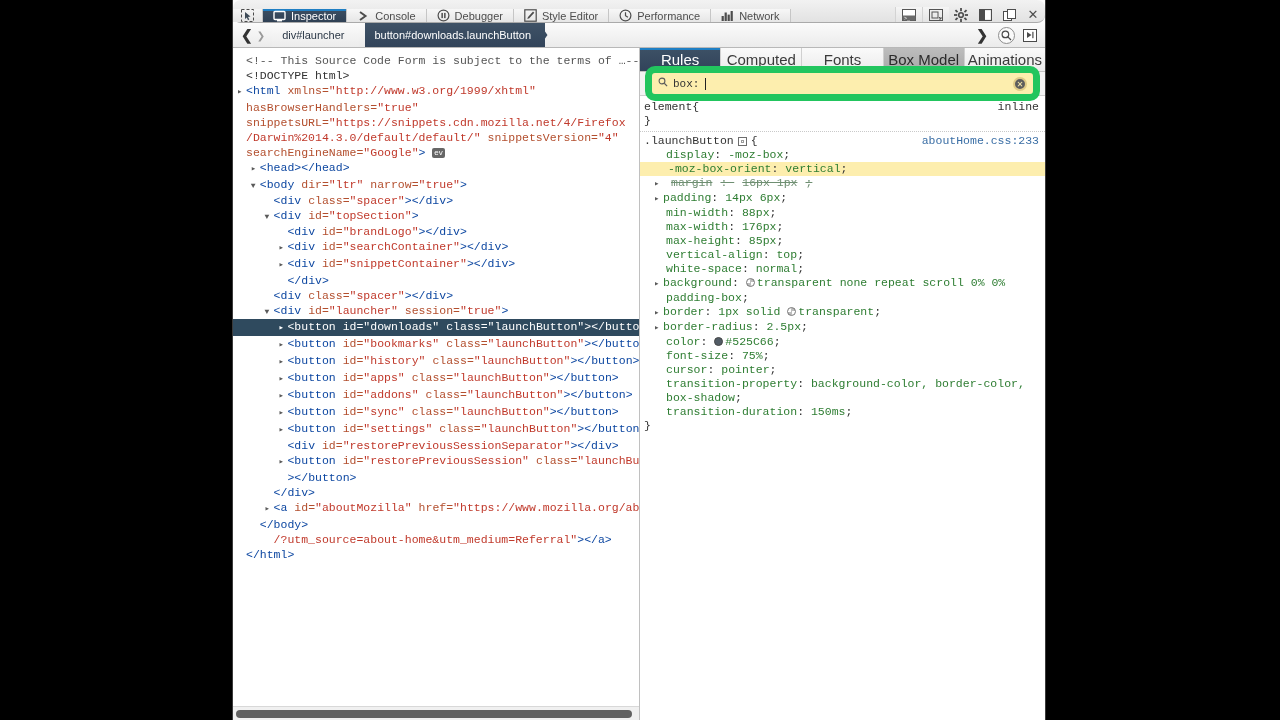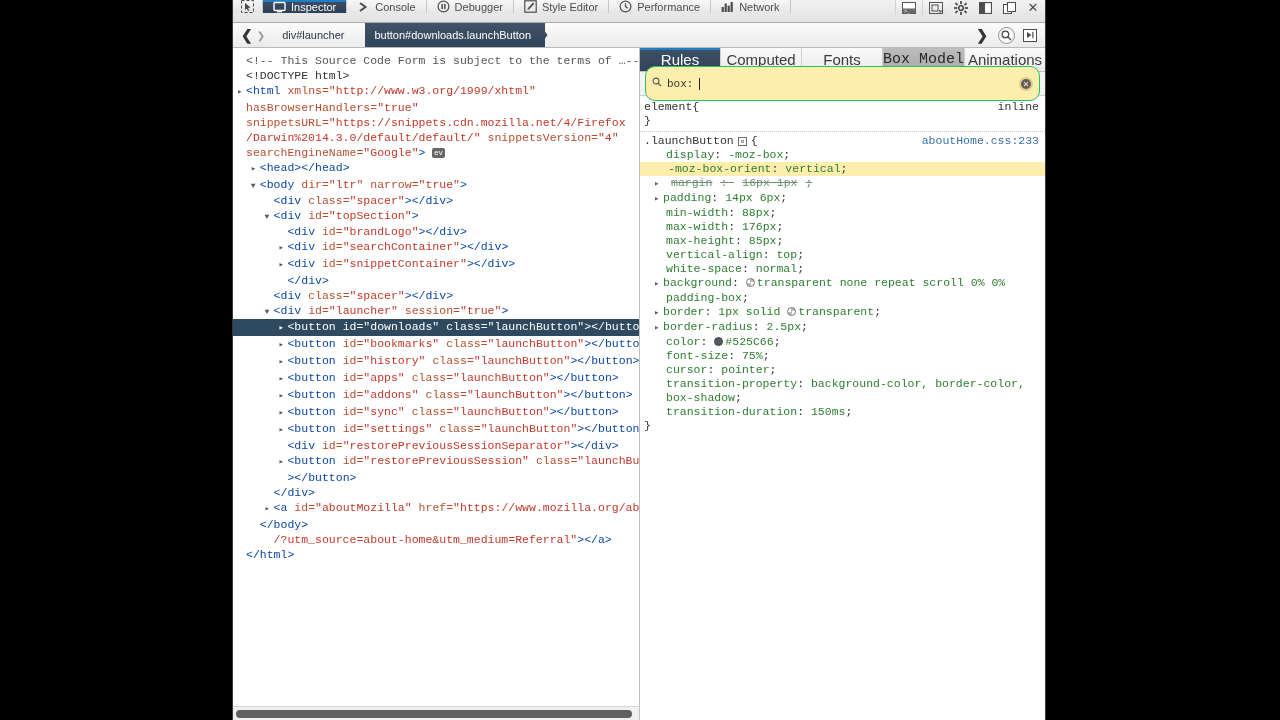--- a/index.html
+++ b/index.html
@@ -18,24 +18,24 @@
     background: #fcfcfc;
     display: flex; flex-direction: column;
     overflow: hidden;
     border-left: 1px solid #3a3a3a;
     border-right: 1px solid #3a3a3a;
   }
 
   
   .toolbar {
     height: 23px; flex: 0 0 23px;
-    display: flex; align-items: flex-start;
+    display: flex; align-items: flex-end;
     background: linear-gradient(#f2f2f2, #e2e2e2);
     border-bottom: 1px solid #aaa;
-    font-size: 11px; color: #454545;
+    font-size: 11px; color: #454545; border-radius: 8px;
   }
   .pick-btn {
     width: 30px; display:flex; align-items:center; justify-content:center;
     border-right: 1px solid #c6c6c6;
     background: linear-gradient(#f5f5f5,#e4e4e4);
   }
   .tabs { display:flex; align-items:stretch; flex: 1 1 auto; min-width: 0; }
   .tab {
     display:flex; align-items:center; gap:5px;
     padding: 0 10px;
@@ -153,30 +153,30 @@
     background: linear-gradient(#fafafa,#ebebeb);
     border-bottom: 1px solid #c2c2c2;
     font-size: 15px; color:#3b3b3b;
   }
   .rtab {
     flex: 1 1 0; display:flex; align-items:center; justify-content:center;
     border-right: 1px solid #d0d0d0; white-space:nowrap;
   }
   .rtab:last-child { border-right:none; }
   .rtab.active { background: linear-gradient(#3d5166,#31435a); color:#fff; box-shadow: inset 0 2px 0 #1f7fc4; }
-  .rtab.hover { background: linear-gradient(#bdbdbd,#a9a9a9); color:#2b2b2b;font-family:Liberation Mono, monospace; }
+  .rtab.hover { background: linear-gradient(#bdbdbd,#a9a9a9); color:#2b2b2b; }
 
   .filterbar {
     height: 24px; flex: 0 0 24px;
     display:flex; align-items:center; padding: 2px 5px;
     background: #f3f3f3; border-bottom: 1px solid #cfcfcf;
   }
   .filterbox {
     flex: 1 1 auto; height: 35px; border-radius: 10px;
-    background: #fdeeae; border: 1px solid #22c55e;
+    background: #fdeeae; border: 7px solid #22c55e;
     display:flex; align-items:center; gap:5px; padding: 0 6px;
     font-family:"Liberation Mono", monospace; font-size: 11px; color:#333;
   }
   .filterbox .magn { color:#6a6a6a; font-size:11px; }
   .caret { display:inline-block; width:1px; height:12px; background:#222; margin-left:1px; }
   .clearbtn {
     width: 14px; height:14px; border-radius:50%;
     background:#5d5d5d; color:#fdeeae; font-size:10px; font-weight:bold;
     display:flex; align-items:center; justify-content:center; margin-left:auto;
     border: 2px solid #e0cc88;

